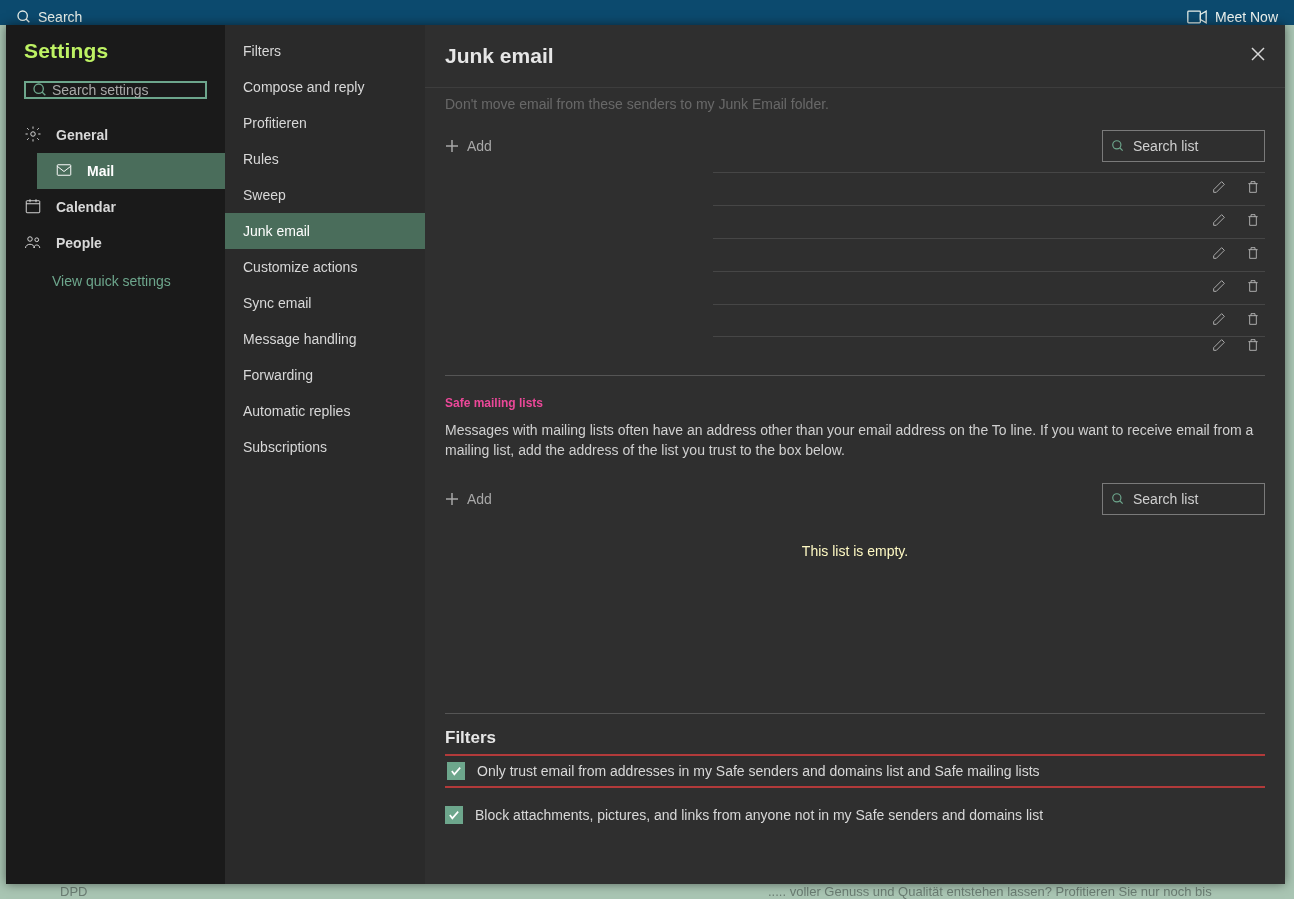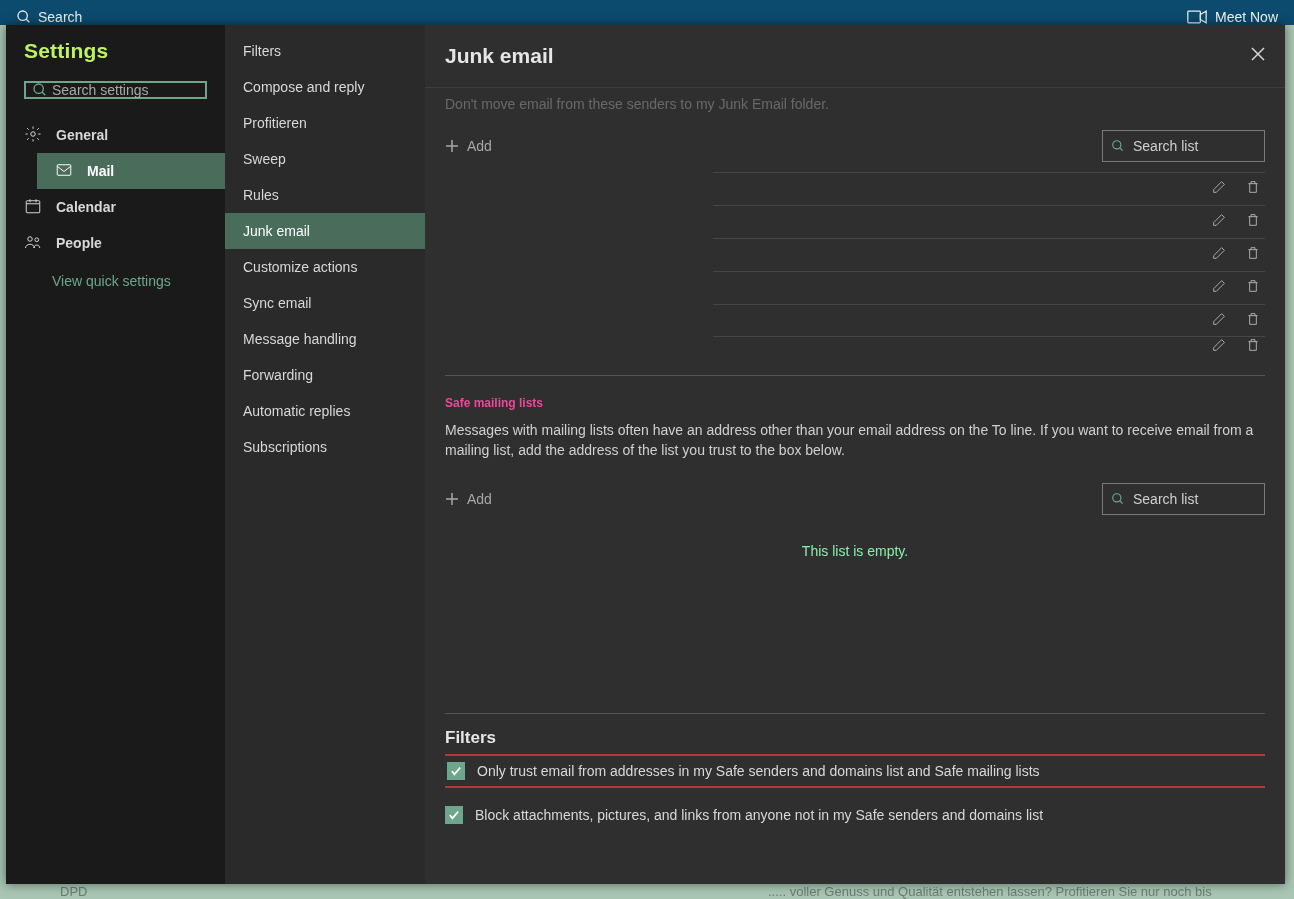--- a/index.html
+++ b/index.html
@@ -124,21 +124,21 @@
     padding-right:4px;
   }
   .sender-row:last-child { border-bottom:1px solid #464646; }
   .row-icon { cursor:pointer; }
   .row-icon svg { width:16px; height:16px; stroke:#bdbdbd; fill:none; stroke-width:1.3;}
   .sender-partial { height:16px; display:flex; justify-content:flex-end; gap:18px; padding-right:4px; overflow:hidden;}
 
   .section-divider { border:none; border-top:1px solid #555; margin:22px 0 0 0;}
   .section-heading { font-size:12px; font-weight:600; color:#ec4899; padding:20px 0 10px 0;}
   .section-desc { font-size:14px; color:#d0d0d0; line-height:1.45; padding-bottom:16px;}
-  .empty-msg { text-align:center; color:#86efac; font-size:14px; padding:18px 0 0 0;}
+  .empty-msg { text-align:center; color:#fef9c3; font-size:14px; padding:18px 0 0 0;}
 
   .filters-heading { font-size:17px; font-weight:600; color:#e6e6e6; padding:0 0 6px 0; margin-top:158px;}
   .filters-divider { border:none; border-top:1px solid #555; margin:0 0 14px 0; margin-top:154px;}
   .filter-row {
     display:flex; align-items:center; gap:12px; padding:4px 0;
     font-size:14px; color:#d8d8d8;
   }
   .filter-row.highlight {
     border:2px solid #b23a3a; border-radius:2px; padding:6px 4px; margin:0 -4px;
   }
@@ -218,22 +218,22 @@
         </li>
       </ul>
     <div class="quick-link">View quick settings</div>
   </div>
 
   <div class="col2">
     <ul class="sub-list" id="sub-list">
         <li class="sub-item">Filters</li>
         <li class="sub-item">Compose and reply</li>
         <li class="sub-item">Profitieren</li>
+        <li class="sub-item">Rules</li>
         <li class="sub-item">Sweep</li>
-        <li class="sub-item">Rules</li>
         <li class="sub-item active">Junk email</li>
         <li class="sub-item">Customize actions</li>
         <li class="sub-item">Sync email</li>
         <li class="sub-item">Message handling</li>
         <li class="sub-item">Forwarding</li>
         <li class="sub-item">Automatic replies</li>
         <li class="sub-item">Subscriptions</li>
       </ul>
   </div>
 

